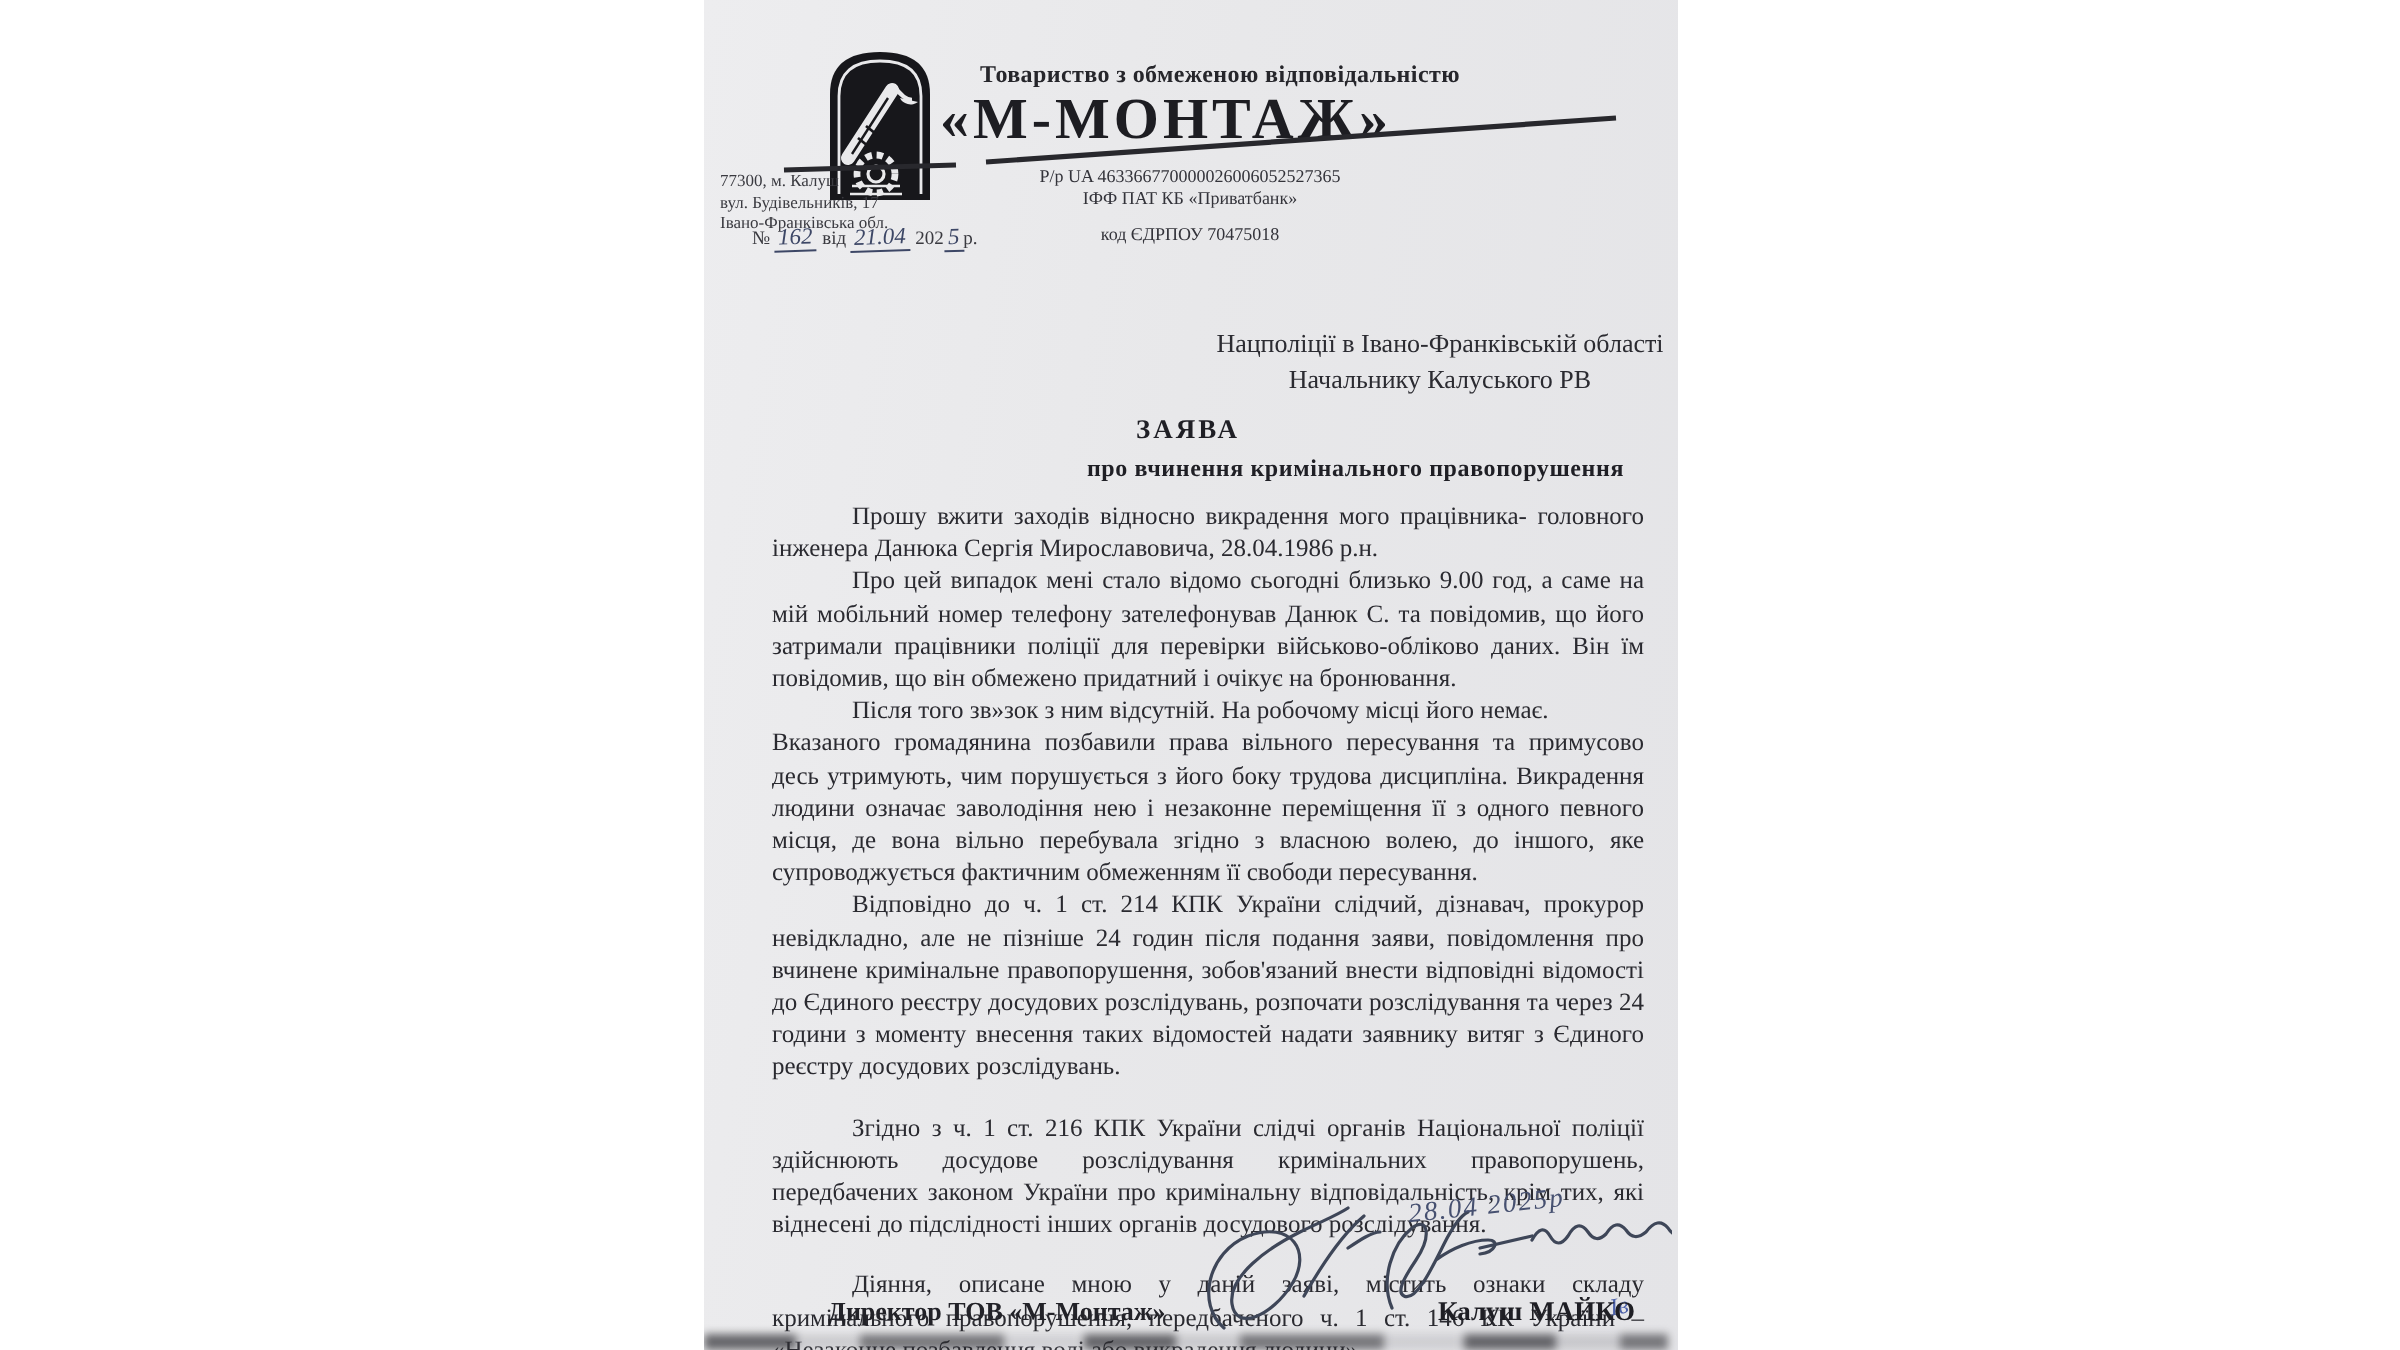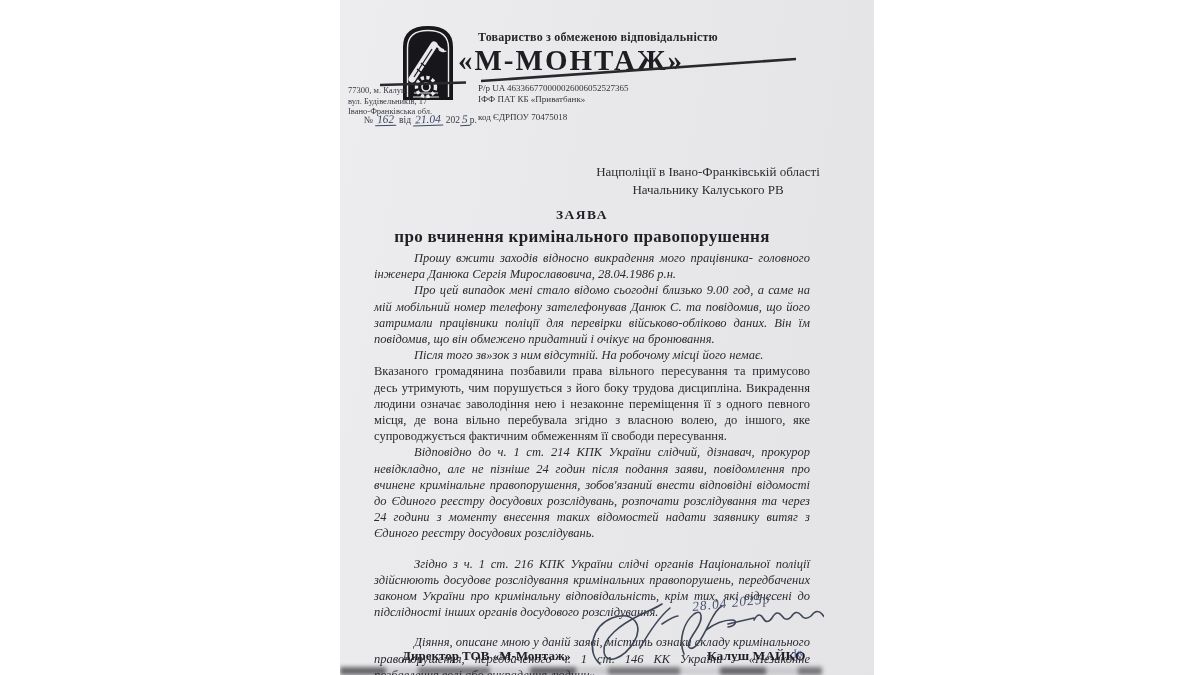--- a/index.html
+++ b/index.html
@@ -1,21 +1,21 @@
 <!DOCTYPE html>
 <html><head>
 <meta charset="utf-8">
 <style>
   html,body{margin:0;padding:0;}
   body{
     width:1200px;height:675px;background:#ffffff;overflow:hidden;
     font-family:"Liberation Serif", serif;position:relative;
   }
   .scan-page{
-    position:absolute;left:340px;top:0;width:534px;height:675px;
+    position:absolute;left:352px;top:0;width:487px;height:675px;
     background:linear-gradient(100deg,#ededef 0%,#e8e8ea 45%,#e4e4e7 100%);
     overflow:hidden;
   }
   
   .logo{position:absolute;left:60px;top:23px;width:56px;height:78px;}
   .org-type{
     position:absolute;left:130px;top:30px;width:256px;text-align:center;
     font-weight:bold;font-size:12px;color:#26262b;letter-spacing:.2px;
   }
   .org-name{
@@ -29,46 +29,46 @@
   }
   .doc-no{
     position:absolute;left:24px;top:113px;font-size:9.5px;color:#3a3a40;white-space:nowrap;
   }
   .hw{
     font-style:italic;color:#3d4766;font-size:11.5px;
     border-bottom:1px solid #3d4766;padding:0 2px;display:inline-block;
     transform:rotate(-2deg);
   }
   .bank{
-    position:absolute;left:138px;top:83px;width:210px;
+    position:absolute;left:138px;top:83px;width:210px;text-align:center;
     font-size:9px;line-height:11px;color:#33333a;
   }
   .bank .edrpou{margin-top:7px;}
   .contact{
     position:absolute;left:364px;top:82px;width:112px;
     font-size:8.5px;line-height:10px;color:#33333a;
   }
   .contact .email{text-decoration:underline;}
   
   .recipient{
     position:absolute;left:252px;top:163px;width:232px;text-align:center;
     font-size:13px;line-height:18px;color:#2b2b31;
   }
   .doc-title{
     position:absolute;left:24px;top:207px;width:436px;text-align:center;color:#1f1f25;
   }
   .doc-title .h{font-weight:bold;font-size:13.5px;letter-spacing:1.5px;}
-  .doc-title .s{font-weight:bold;font-size:17px;margin-top:4px;letter-spacing:.3px;}
+  .doc-title .s{font-weight:bold;font-size:12px;margin-top:4px;letter-spacing:.3px;text-align:right;}
   
   .body-text{
     position:absolute;left:34px;top:250px;width:436px;
     font-size:12.5px;line-height:16.2px;text-align:justify;color:#2a2a30;
   }
   .body-text p{margin:0;}
-  .body-text p.ind{text-indent:40px;font-style:italic;}
+  .body-text p.ind{text-indent:40px;}
   .body-text p.gap{margin-top:14px;}
   
   .footer-label{
     position:absolute;left:46px;top:648px;font-weight:bold;font-size:13px;color:#222228;margin-left:16px;
   }
   .footer-name{
     position:absolute;left:367px;top:648px;font-weight:bold;font-size:13.5px;color:#1e1e24;
   }
   .sig-svg{position:absolute;left:238px;top:590px;}
   .hw-date{

